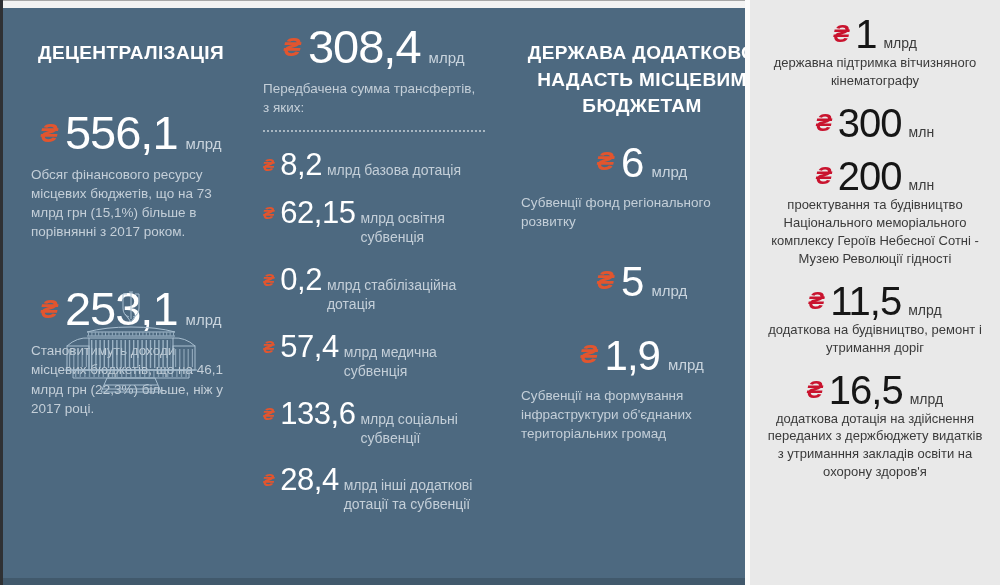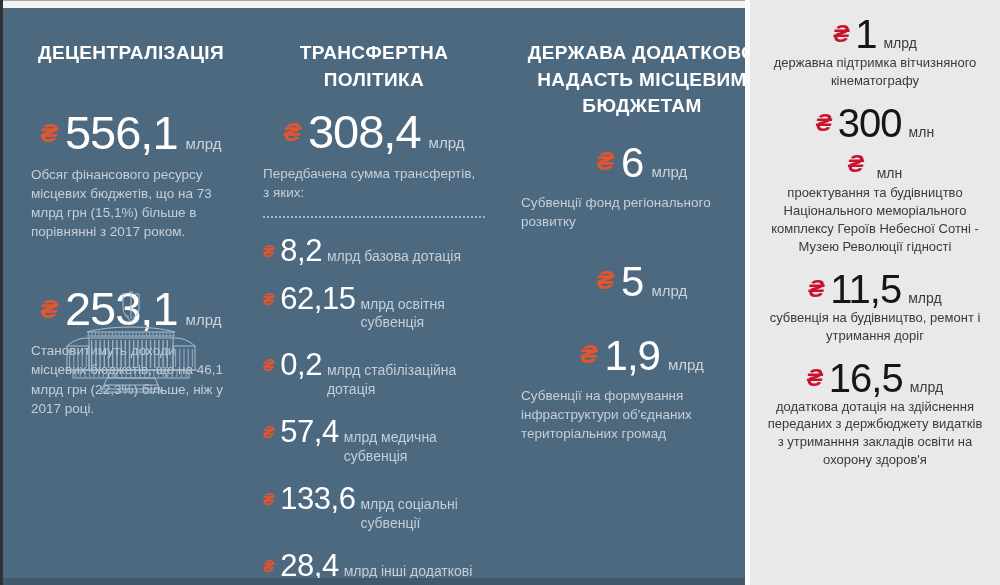--- a/index.html
+++ b/index.html
@@ -124,21 +124,20 @@
         <path d="M12 80 h116 v8 h-116 z"></path>
         <line x1="14" y1="84" x2="126" y2="84" stroke-width="6" stroke-dasharray="1.4,3.2" opacity="0.6"></line>
 
         <path d="M46 88 l-6 14 h60 l-6 -14 z"></path>
         <path d="M43 95 h54 M41 99 h58"></path>
       </svg>
     </div>
   </div>
 
   <div class="col col-2">
-    <div class="col-title">ТРАНСФЕРТНА ПОЛІТИКА</div>
 
     <div class="stat stat-a">
       <div class="stat-line">
         <span class="uah">₴</span>
         <span class="num">308,4</span>
         <span class="unit">млрд</span>
       </div>
       <div class="desc">Передбачена сумма трансфертів, з яких:</div>
     </div>
 
@@ -226,32 +225,33 @@
     <div class="sb-line">
       <span class="sb-uah">₴</span>
       <span class="sb-num">300</span>
       <span class="sb-unit">млн</span>
     </div>
   </div>
 
   <div class="sb-item">
     <div class="sb-line">
       <span class="sb-uah">₴</span>
+      <span class="sb-num">200</span>
       <span class="sb-unit">млн</span>
     </div>
     <div class="sb-desc">проектування та будівництво Національного меморіального комплексу Героїв Небесної Сотні - Музею Революції гідності</div>
   </div>
 
   <div class="sb-item">
     <div class="sb-line">
       <span class="sb-uah">₴</span>
       <span class="sb-num">11,5</span>
       <span class="sb-unit">млрд</span>
     </div>
-    <div class="sb-desc">субвенція на будівництво, ремонт і утримання доріг</div>
+    <div class="sb-desc">додаткова на будівництво, ремонт і утримання доріг</div>
   </div>
 
   <div class="sb-item">
     <div class="sb-line">
       <span class="sb-uah">₴</span>
       <span class="sb-num">16,5</span>
       <span class="sb-unit">млрд</span>
     </div>
     <div class="sb-desc">додаткова дотація на здійснення переданих з держбюджету видатків з утриманння закладів освіти на охорону здоров'я</div>
   </div>

